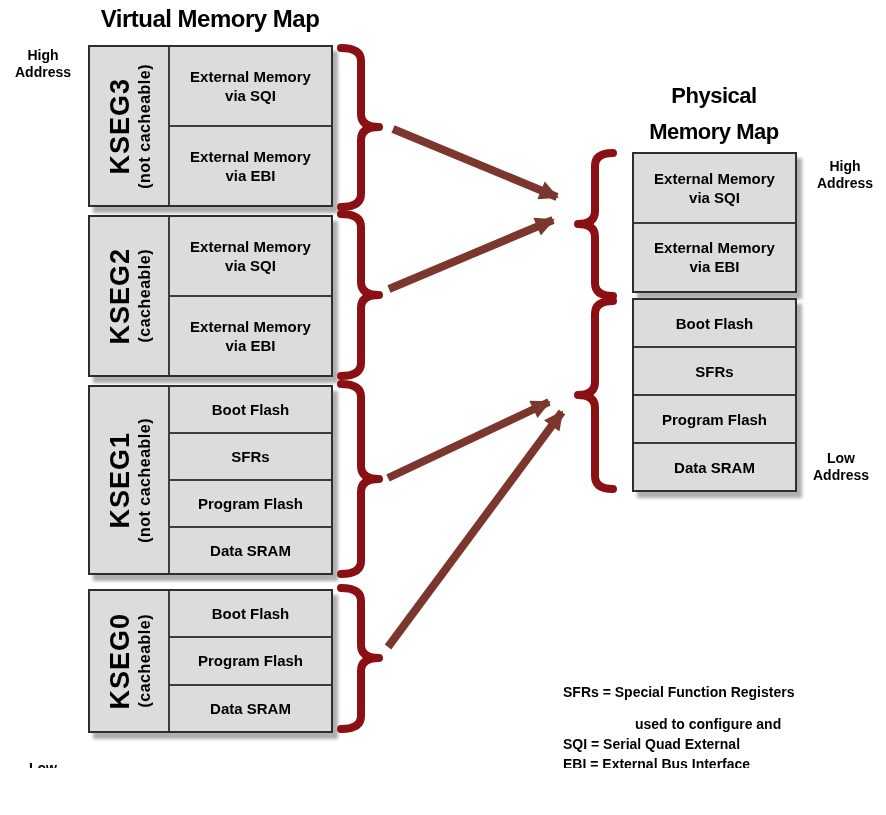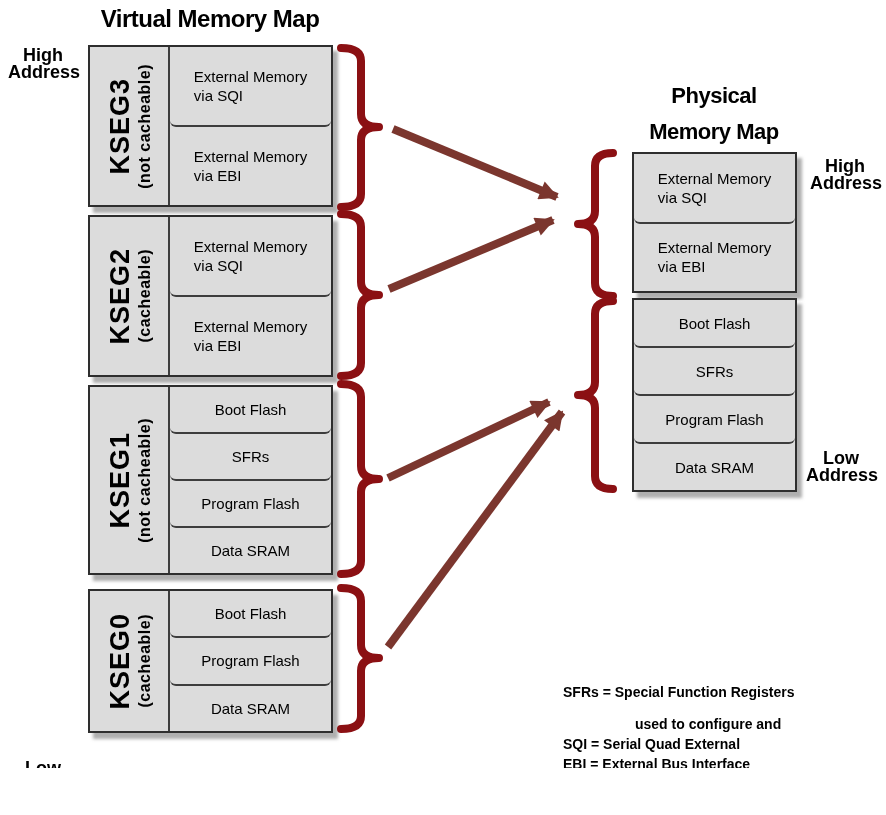--- a/index.html
+++ b/index.html
@@ -28,27 +28,27 @@
     writing-mode:vertical-rl; transform:rotate(180deg);
     font-size:27px; font-weight:bold; letter-spacing:1px;
   }
   .seg-attr {
     writing-mode:vertical-rl; transform:rotate(180deg);
     font-size:16px; font-weight:bold; letter-spacing:0.5px;
   }
   .cells { flex:1; display:flex; flex-direction:column; }
   .cell {
     flex:1; display:flex; align-items:center; justify-content:center;
-    font-size:15px; font-weight:normal; white-space:pre-line;
-    line-height:19px; border-bottom:2px solid #3d3d3d;border-radius:6px;
+    font-size:15px; font-weight:bold; text-align:center; white-space:pre-line;
+    line-height:19px; border-bottom:2px solid #3d3d3d;
   }
   .cell:last-child { border-bottom:none; }
 
   .addr {
-    position:absolute; font-size:18px; font-weight:bold; text-align:center;
+    position:absolute; font-size:14px; font-weight:bold; text-align:center;
     line-height:17px; width:70px;
   }
 
   #kuseg-box {
     align-items:center; justify-content:center; border-width:3px;
   }
   #kuseg-name { font-size:26px; font-weight:bold; letter-spacing:1px; }
   #kuseg-attr { font-size:18px; font-weight:bold; margin-left:10px; }
 
   #legend { position:absolute; left:563px; top:682px; }

